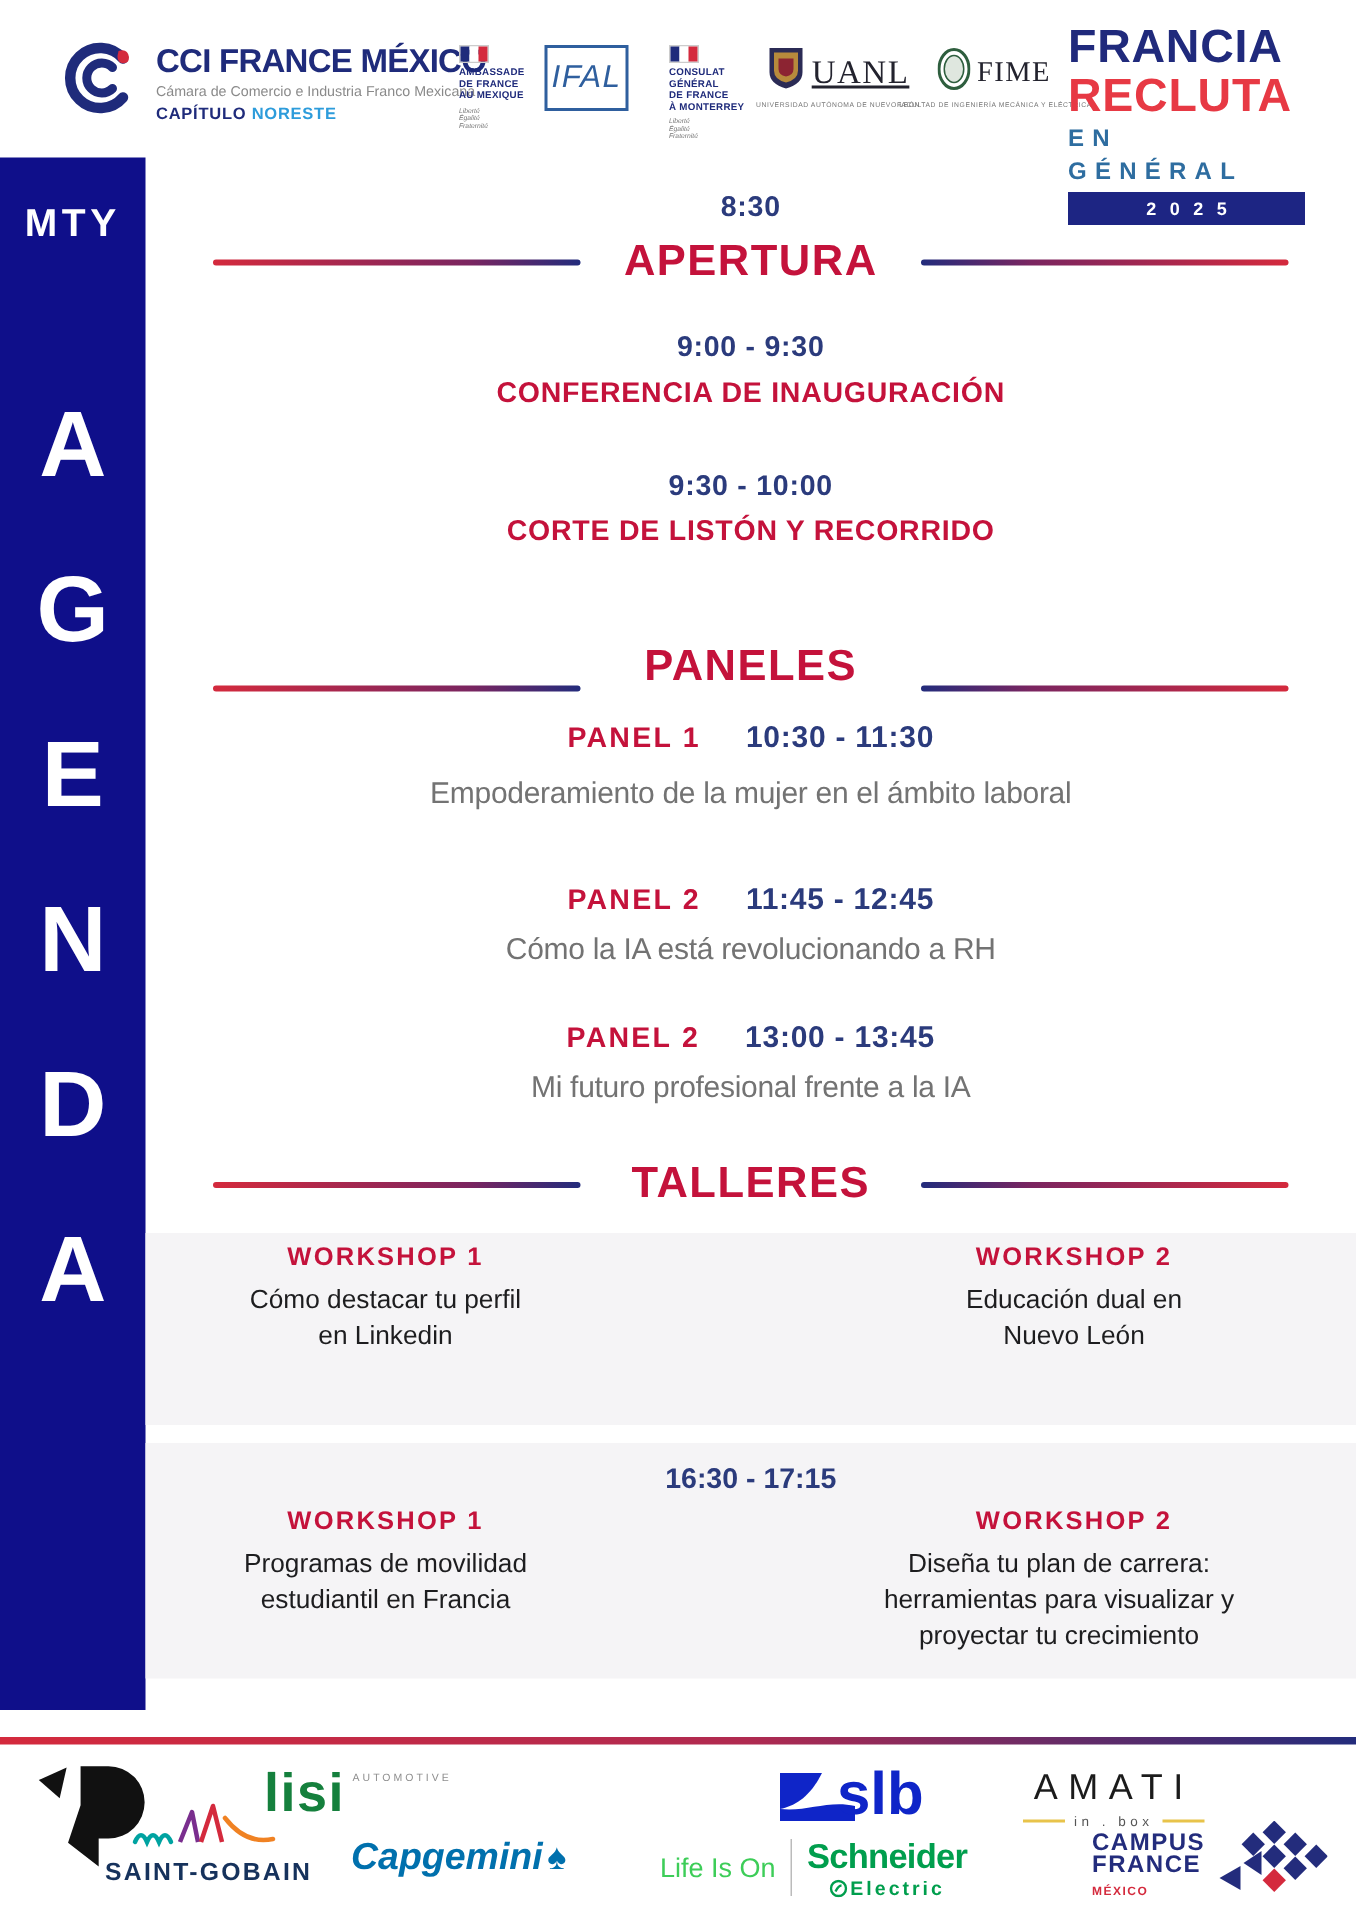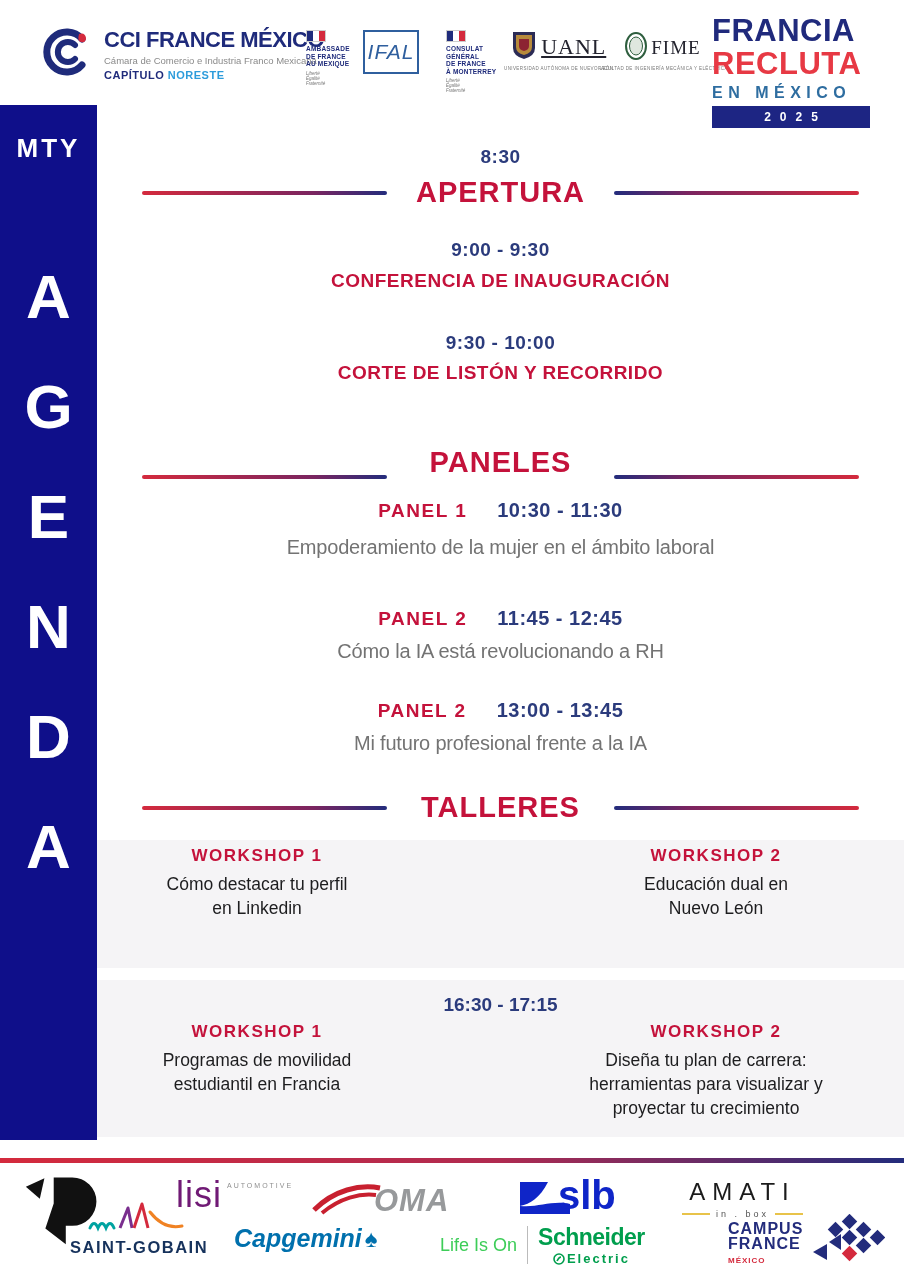--- a/index.html
+++ b/index.html
@@ -38,21 +38,21 @@
   .event-l3 { font-size:16px; font-weight:700; color:#2E6DA0; letter-spacing:5.5px; line-height:22px; margin-top:2px;}
   .event-year { margin-top:2px; background:#1D2583; color:#ffffff; font-size:12px; font-weight:700; letter-spacing:9px; text-align:center; padding:4px 0 4px 9px; }
 
   
   .sidebar { position:absolute; left:0; top:105px; width:97px; height:1035px; background:#0F0F8A; }
   .mty { position:absolute; top:28px; width:100%; text-align:center; color:#ffffff; font-size:26px; font-weight:800; letter-spacing:3px; }
   .agenda-letters { position:absolute; top:160px; left:0; right:0; display:flex; flex-direction:column; align-items:center; gap:46px; }
   .agenda-letters div { color:#ffffff; font-size:62px; font-weight:800; line-height:64px; }
 
   
-  .main { position:absolute; left:97px; top:110px; width:807px; }
+  .main { position:absolute; left:97px; top:92px; width:807px; }
   .t-center { text-align:center; }
   .time { color:#2B3B7C; font-weight:700; font-size:19px; letter-spacing:0.5px; }
   .red-title { color:#C4123B; font-weight:700; font-size:19px; letter-spacing:0.5px; }
 
   .divider-row { display:flex; align-items:center; padding:0 45px; gap:24px; }
   .divider-row .dline { height:4px; border-radius:2px; flex:1; max-width:245px; }
   .dl-left { background:linear-gradient(90deg,#D42A3D 0%, #7A2560 70%, #232C7C 100%); }
   .dl-right { background:linear-gradient(90deg,#232C7C 0%, #7A2560 30%, #D42A3D 100%); }
   .divider-row .dtitle { color:#C4123B; font-size:29px; font-weight:800; letter-spacing:1px; white-space:nowrap; flex:0 0 auto; margin:0 auto; }
 
@@ -68,21 +68,21 @@
   .ws-label { color:#C4123B; font-size:17px; font-weight:800; letter-spacing:1.5px; }
   .ws-title { color:#1D1D1F; font-size:17.5px; font-weight:500; margin-top:6px; line-height:24px; }
   .ws-title.narrow { padding:0 55px; }
   .ws-title.mid { padding:0 30px; }
 
   
   .footer { position:absolute; left:0; top:1158px; width:904px; height:122px; background:#ffffff; }
   .footer-line { height:5px; width:100%; background:linear-gradient(90deg,#D42A3D 0%, #B02A50 55%, #232C7C 100%); }
   .sponsor { position:absolute; display:flex; align-items:center; }
 
-  .lisi-name { color:#701a75; font-size:36px; font-weight:400; letter-spacing:1px; line-height:30px;}
+  .lisi-name { color:#15803d; font-size:36px; font-weight:700; letter-spacing:1px; line-height:30px;}
   .lisi-suffix { color:#8F8F8F; font-size:7px; letter-spacing:2px; margin-left:5px; align-self:flex-start; margin-top:2px; }
 
   .oma-name { color:#97999B; font-size:31px; font-weight:800; font-style:italic; letter-spacing:1px; }
 
   .slb-name { color:#0F25C8; font-size:40px; font-weight:800; letter-spacing:0px; line-height:36px; }
 
   .amati { flex-direction:column; align-items:center; }
   .amati-name { color:#1b1b1b; font-size:24px; letter-spacing:7px; font-weight:500; }
   .amati-sub-row { display:flex; align-items:center; gap:6px; margin-top:3px; }
   .amati-dash { width:28px; height:2px; background:#E8C34A; }
@@ -192,21 +192,21 @@
           </svg>
         </span>
         <span class="fime-name">FIME</span>
       </div>
       <div class="tiny-caption">FACULTAD DE INGENIERÍA MECÁNICA Y ELÉCTRICA</div>
     </div>
 
     <div class="event-logo">
       <div class="event-l1">FRANCIA</div>
       <div class="event-l2">RECLUTA</div>
-      <div class="event-l3">EN MÉXICO</div>
+      <div class="event-l3">EN GÉNÉRAL</div>
       <div class="event-year">2025</div>
     </div>
   </div>
 
   <div class="sidebar">
     <div class="mty">MTY</div>
     <div class="agenda-letters">
       <div>A</div>
       <div>G</div>
       <div>E</div>
@@ -300,29 +300,20 @@
           <path d="M40 8 L60 8 A26 26 0 0 1 60 60 L53 60 L53 80 L31 63 L40 36 Z" fill="#111111"></path>
         </svg>
       </span>
     </div>
 
     <div class="sponsor" style="left:176px; top:22px;">
       <span class="lisi-name">lisi</span>
       <span class="lisi-suffix">AUTOMOTIVE</span>
     </div>
 
-    <div class="sponsor" style="left:312px; top:24px;">
-      <span style="margin-right:-8px;">
-        <svg width="70" height="34" viewBox="0 0 70 34">
-          <path d="M2 28 C22 8, 48 2, 68 6" stroke="#C8202F" stroke-width="5" fill="none"></path>
-          <path d="M10 31 C28 16, 48 11, 64 13" stroke="#C8202F" stroke-width="4" fill="none"></path>
-        </svg>
-      </span>
-      <span class="oma-name">OMA</span>
-    </div>
 
     <div class="sponsor" style="left:518px; top:10px;">
       <span style="margin-right:-14px; margin-top:10px;">
         <svg width="54" height="40" viewBox="0 0 54 40">
           <path d="M2 4 L30 4 C22 20, 12 26, 2 28 Z" fill="#0F25C8"></path>
           <path d="M2 28 C20 30, 34 22, 52 26 L52 36 L2 36 Z" fill="#0F25C8"></path>
         </svg>
       </span>
       <span class="slb-name">slb</span>
     </div>

